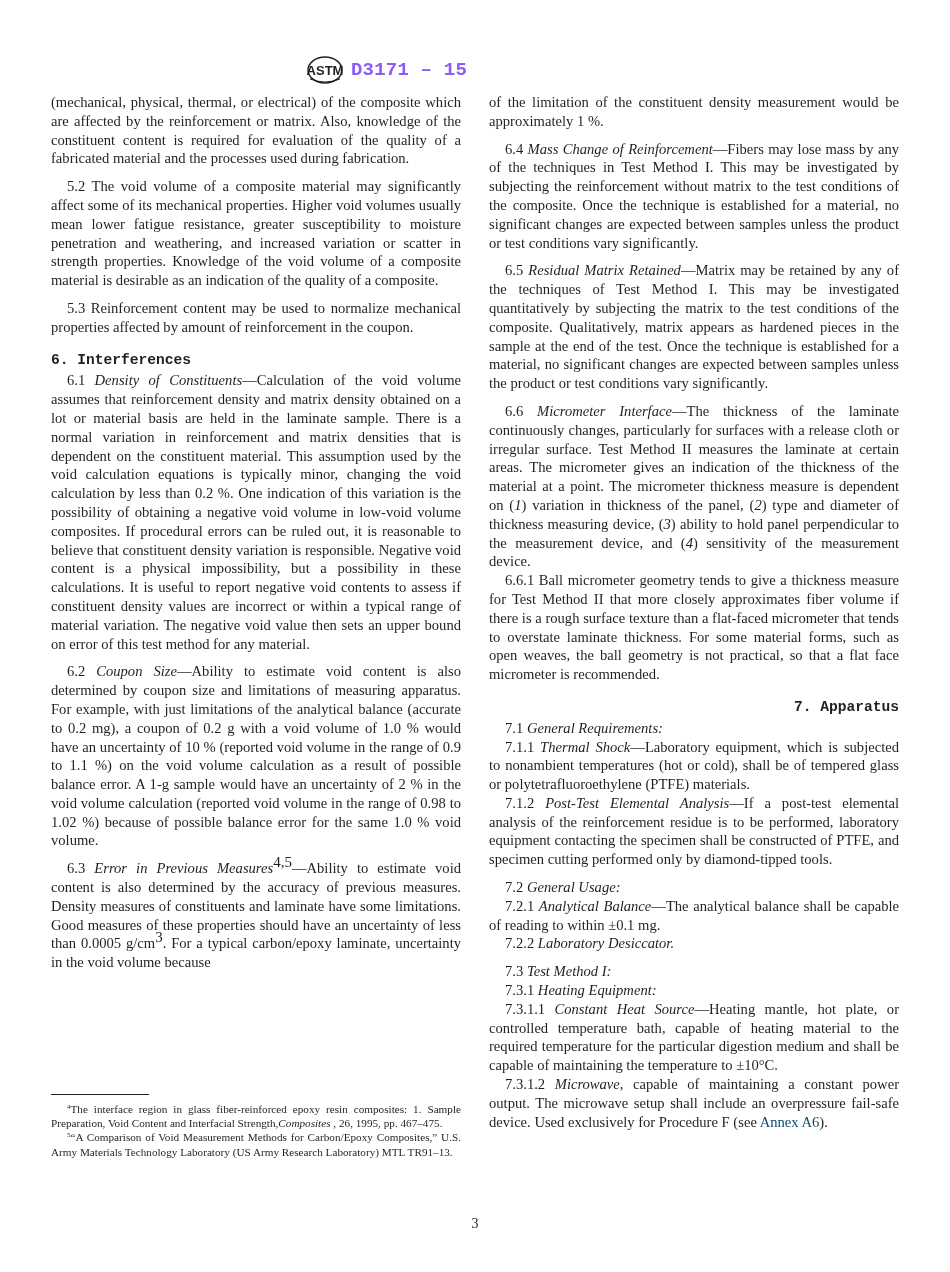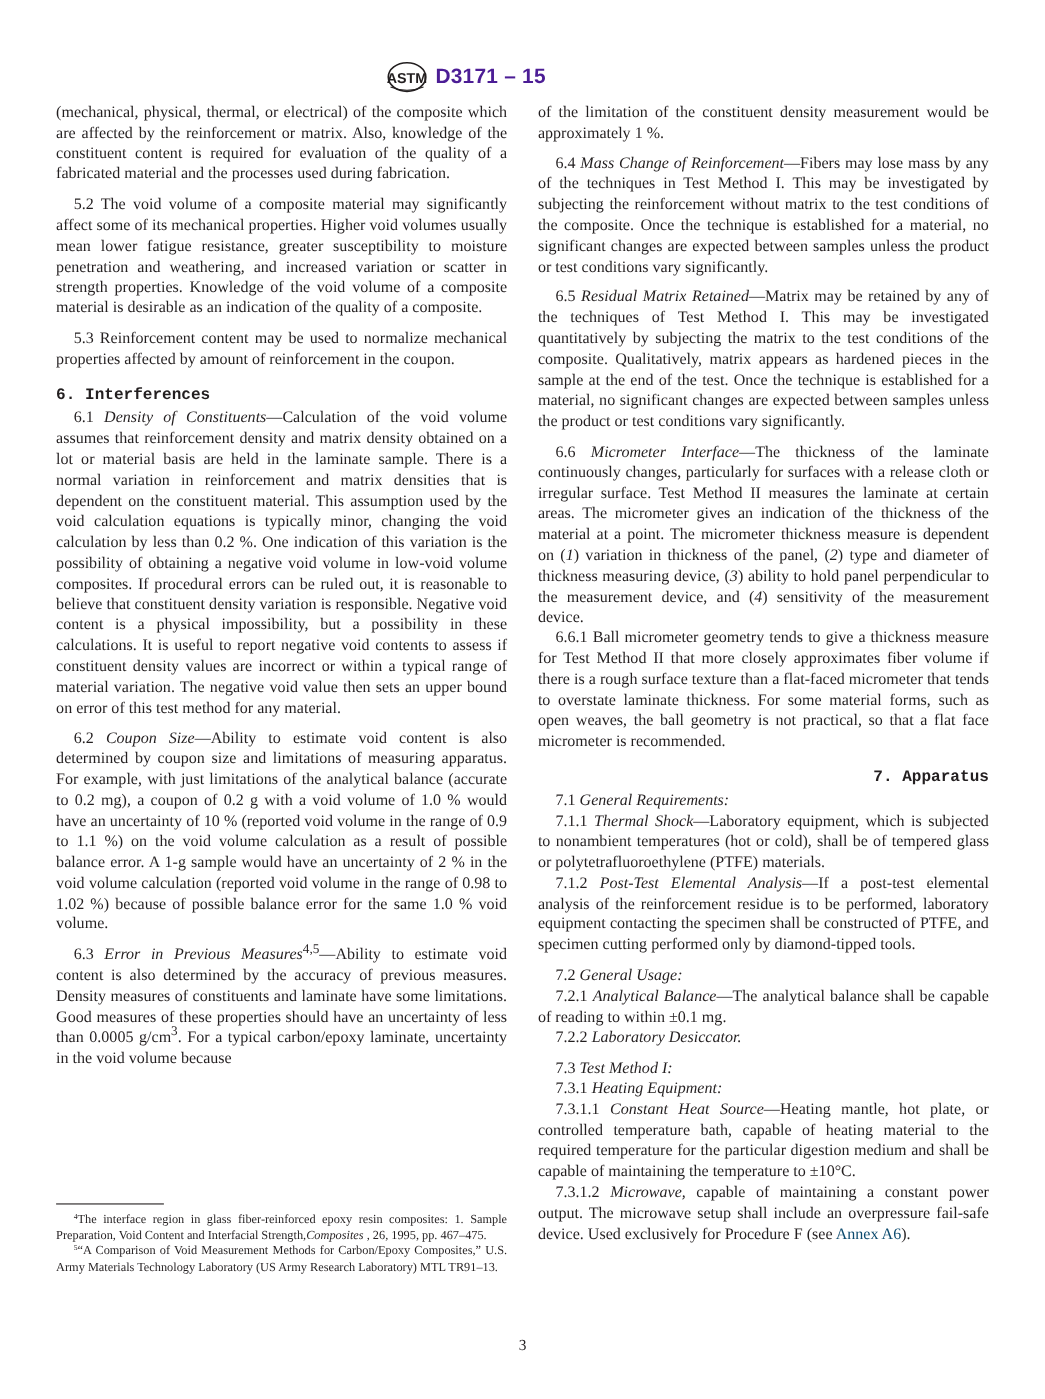--- a/index.html
+++ b/index.html
@@ -1,31 +1,31 @@
 <!DOCTYPE html>
 <html><head>
 <meta charset="utf-8">
 <style>
   html, body { margin: 0; padding: 0; background: #ffffff; }
   body { width: 950px; height: 1272px; position: relative; overflow: hidden;
          font-family: "Liberation Serif", "DejaVu Serif", serif; color: #231f20; }
   .header { position: absolute; top: 54px; left: 0; width: 772px; height: 32px;
-            display: flex; justify-content: center; align-items: center; gap: 6px; margin-left: 37px; }
+            display: flex; justify-content: center; align-items: center; gap: 6px; }
   .logo { width: 40px; height: 30px; }
-  .doc-id { font-family: Liberation Sans, sans-serif; font-weight: bold;
-            font-size: 19px; color: #4c1d95; letter-spacing: 0.2px; }
+  .doc-id { font-family: Liberation Mono, monospace; font-weight: bold;
+            font-size: 19px; color: #8b5cf6; letter-spacing: 0.2px; }
   .col { position: absolute; top: 93px; width: 410px; font-size: 14.6px; line-height: 18.8px; }
   .col.left { left: 51px; }
   .col.right { left: 489px; }
   p { margin: 0; text-align: justify; }
   p.indent { text-indent: 16px; }
   .gap { margin-top: 9px; }
   h2 { font-size: 14.6px; font-weight: bold; margin: 10px 0 2px 0; line-height: 18.8px; font-family: Liberation Mono, monospace; }
   em { font-style: italic; margin-top: 35px; }
-  sup { font-size: 12px; line-height: 0; vertical-align: 6px; }
+  sup { font-size: 15px; line-height: 0; vertical-align: 6px; }
   .link { color: #0c4a6e; }
   .fn-rule { position: absolute; left: 51px; top: 1094px; width: 98px; height: 1px; background: #231f20; }
   .footnotes { position: absolute; left: 51px; top: 1102px; width: 410px; font-size: 11.2px; line-height: 14.2px; }
   .footnotes p { text-indent: 16px; }
   .footnotes sup { font-size: 7px; vertical-align: 4px; }
   .page-num { position: absolute; top: 1216px; left: 0; width: 950px; text-align: center; font-size: 14px; }
 </style>
 </head>
 <body>
 

